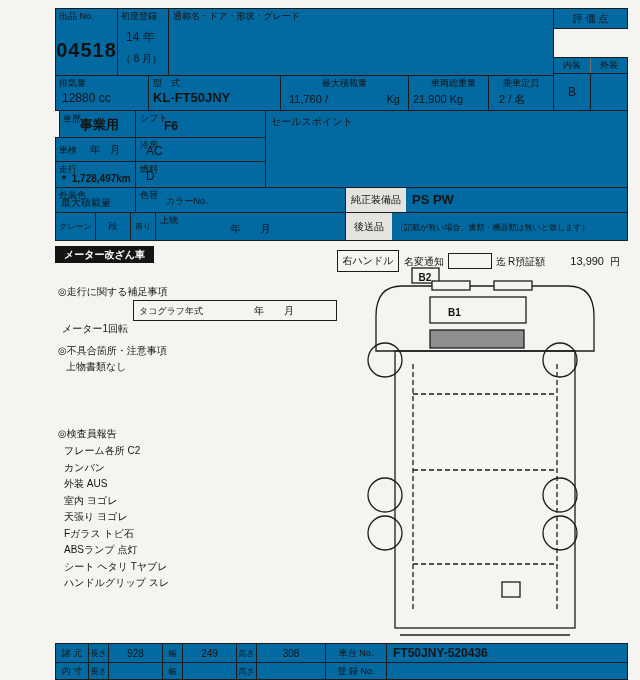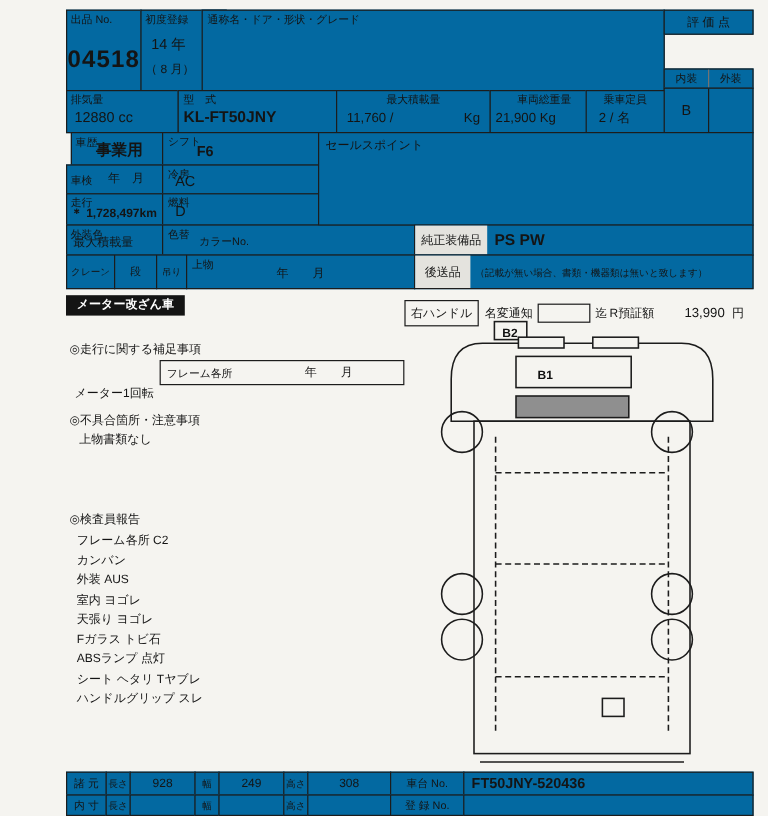--- a/index.html
+++ b/index.html
@@ -147,21 +147,21 @@
   </div>
   <span class="txt s10" style="left:404px;top:256px">名変通知</span>
   <div class="box" style="left:448px;top:253px;width:44px;height:16px"></div>
   <span class="txt s10" style="left:496px;top:256px">迄</span>
   <span class="txt s10" style="left:508px;top:256px">R預証額</span>
   <span class="txt s11" style="left:550px;top:255px;width:54px;text-align:right">13,990</span>
   <span class="txt s10" style="left:610px;top:256px">円</span>
 
   <span class="txt s10" style="left:58px;top:286px">◎走行に関する補足事項</span>
   <div class="box" style="left:133px;top:300px;width:204px;height:21px">
-    <span class="txt s9" style="left:5px;top:5px">フレーム各所</span>
+    <span class="txt s9" style="left:5px;top:5px">タコグラフ年式</span>
     <span class="txt s10" style="left:120px;top:4px">年　　月</span>
   </div>
   <span class="txt s10" style="left:62px;top:323px">メーター1回転</span>
   <span class="txt s10" style="left:58px;top:345px">◎不具合箇所・注意事項</span>
   <span class="txt s10" style="left:66px;top:361px">上物書類なし</span>
   <span class="txt s10" style="left:58px;top:428px">◎検査員報告</span>
   <div class="txt s10" style="left:64px;top:443px;line-height:16.5px">
     <div>フレーム各所 C2</div>
     <div>カンバン</div>
     <div>外装 AUS</div>

